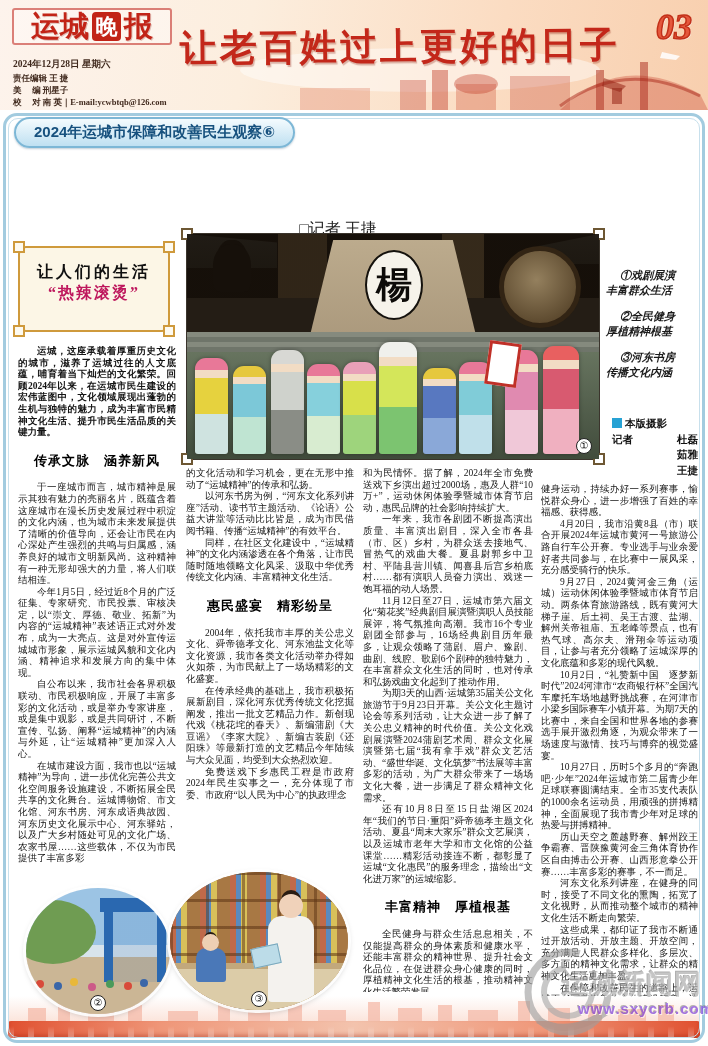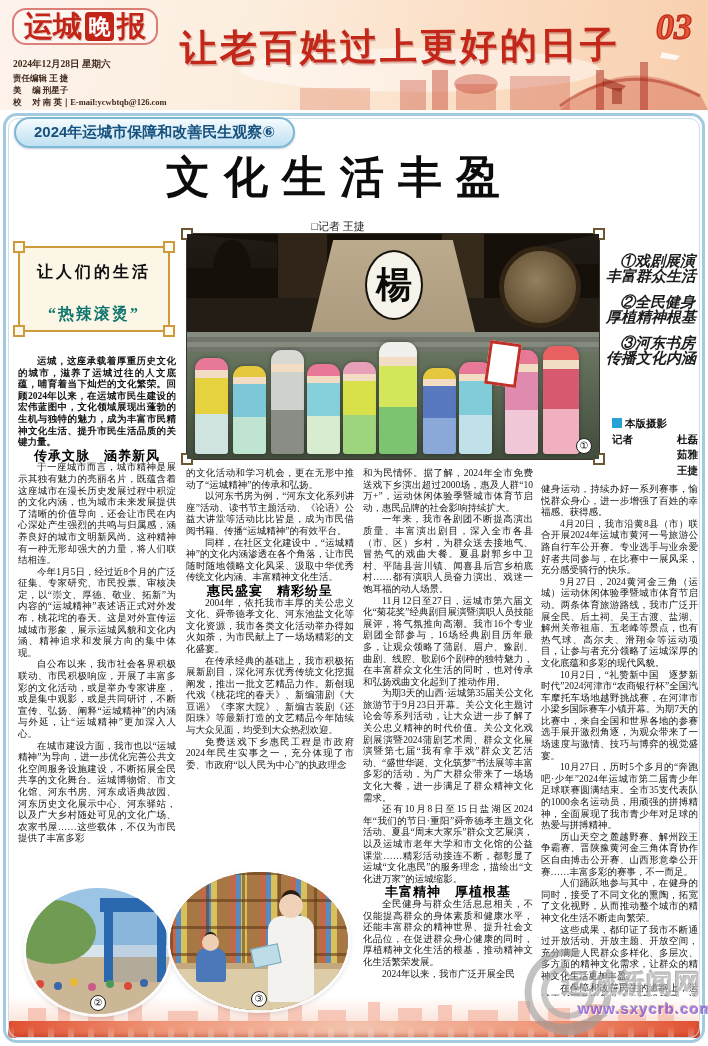--- a/index.html
+++ b/index.html
@@ -4,21 +4,21 @@
 <style>
   html,body{margin:0;padding:0;background:#e8e8e8;}
   .page{position:relative;width:708px;height:1046px;background:#fff;overflow:hidden;
         font-family:"Liberation Serif","DejaVu Serif",serif;}
 
   
   .masthead{position:absolute;left:0;top:0;width:708px;height:110px;
     background:linear-gradient(100deg,#fdf3ec 0%,#fceede 35%,#fbdcc2 70%,#f8cfae 100%);overflow:hidden;}
   .mast-art{position:absolute;left:0;bottom:0;width:708px;height:70px;}
   .logo{position:absolute;left:12px;top:8px;display:flex;align-items:center;gap:3px;
-        padding:2px 10px;border:2px solid rgba(190,30,20,.55);background:rgba(255,255,255,.35);border-radius:14px;}
+        padding:2px 17px;border:2px solid rgba(190,30,20,.55);background:rgba(255,255,255,.35);border-radius:3px;}
   .logo-char{font-size:29px;font-weight:900;color:#c22417;line-height:1;
              text-shadow:1px 1px 0 rgba(130,15,8,.25);}
   .logo-wan{width:29px;height:29px;background:#c22417;color:#fff;border-radius:4px;display:flex;
             align-items:center;justify-content:center;font-size:22px;font-weight:900;}
   .date-line{position:absolute;left:13px;top:58px;font-size:9.5px;font-weight:700;color:#40291d;}
   .staff{position:absolute;left:13px;top:72px;font-size:8.5px;font-weight:700;color:#40291d;line-height:12px;}
   .slogan{position:absolute;left:150px;top:22px;width:500px;text-align:center;
           font-size:37px;font-weight:900;color:#c3271a;letter-spacing:3px;
           text-shadow:1px 2px 1px rgba(140,25,10,.3);transform:rotate(-.5deg);}
   .page-num{position:absolute;right:16px;top:6px;font-size:36px;font-weight:900;font-style:italic;
@@ -32,44 +32,44 @@
 
   
   .badge{position:absolute;left:14px;top:117px;z-index:6;padding:4px 18px;border-radius:16px;
          background:linear-gradient(180deg,#f4fbfe,#bfe0f1);border:2px solid #7db7d6;
          font-family:"Liberation Sans","DejaVu Sans",sans-serif;
          font-size:15px;font-weight:700;color:#17517e;box-shadow:0 1px 2px rgba(0,60,100,.25);}
   .title{position:absolute;left:104px;top:148px;width:472px;margin:0;text-align:center;
          font-family:"Liberation Sans","DejaVu Sans",sans-serif;
          font-size:44px;font-weight:900;color:#0c0c0c;letter-spacing:14px;}
   .byline{position:absolute;left:258px;top:219px;width:160px;text-align:center;
-          font-size:11px;color:#222;border-bottom:1px solid #444;padding-bottom:3px;}
+          font-size:16px;color:#222;border-bottom:1px solid #444;padding-bottom:3px;}
 
   
   .quote-box{position:absolute;left:18px;top:246px;width:148px;height:82px;background:#fcf6e6;
              border:2px solid #cf9a3c;border-radius:8px;z-index:4;}
   .corner{position:absolute;width:8px;height:8px;background:#fdfaf0;border:2px solid #cf9a3c;}
   .quote-box .c-tl{left:-7px;top:-7px}.quote-box .c-tr{right:-7px;top:-7px}
   .quote-box .c-bl{left:-7px;bottom:-7px}.quote-box .c-br{right:-7px;bottom:-7px}
   .q1{margin-top:14px;text-align:center;font-size:16px;font-weight:900;color:#101010;letter-spacing:3px;
       font-family:"Liberation Sans","DejaVu Sans",sans-serif;}
-  .q2{margin-top:21px;text-align:center;font-size:16px;font-weight:900;color:#0f766e;letter-spacing:2px;}
+  .q2{margin-top:0;text-align:center;font-size:16px;font-weight:900;color:#be185d;letter-spacing:2px;}
 
   
   .col{position:absolute;overflow:hidden;font-size:9.5px;line-height:11.6px;color:#141414;
        text-align:justify;z-index:3;}
   .col1{left:18px;top:346px;width:158px;height:534px;}
   .col2{left:186px;top:468px;width:168px;height:402px;}
   .col3{left:363px;top:468px;width:170px;height:524px;}
   .col4{left:541px;top:484px;width:157px;height:512px;}
   .para{text-indent:2em;margin:0;}
   .para.cont{text-indent:0;}
-  .para.lead{font-weight:700;margin-top:10px;}
+  .para.lead{font-weight:700;}
   .sub-head{font-family:"Liberation Sans","DejaVu Sans",sans-serif;font-weight:900;font-size:13px;
-            text-align:center;margin:1px 0;letter-spacing:1px;color:#000;}
+            text-align:center;margin:16px 0;letter-spacing:1px;color:#000;}
 
   
   .main-photo{position:absolute;left:186px;top:233px;width:412px;height:225px;margin:0;z-index:4;
               background:#241d15;border:1px solid #3a342c;}
   .main-photo .corner{background:#fff;border-color:#6d5733;}
   .main-photo .c-tl{left:-6px;top:-6px}.main-photo .c-tr{right:-6px;top:-6px}
   .main-photo .c-bl{left:-6px;bottom:-6px}.main-photo .c-br{right:-6px;bottom:-6px}
   .ph{position:absolute;}
   .ph-mtn{left:0;top:0;width:90px;height:34px;background:linear-gradient(180deg,#aeb6ac,#7c8578);
           clip-path:polygon(0 0,100% 25%,100% 100%,0 100%);opacity:.8;}
@@ -100,22 +100,22 @@
   .perf:nth-of-type(7){left:236px;--hd:#e6c83e;--c1:#5878c0;--c2:#8aa8d8;height:86px;}
   .perf:nth-of-type(8){left:272px;--hd:#e87898;--c1:#80ccd8;--c2:#c0e0ea;height:92px;}
   .perf:nth-of-type(9){left:318px;--hd:#e87898;--c1:#e08ab0;--c2:#f0c8d8;height:104px;}
   .perf:nth-of-type(10){left:356px;--hd:#e86060;--c1:#d85a70;--c2:#f0b0c0;height:108px;width:36px;}
   .ph-flag{left:300px;top:108px;width:26px;height:38px;background:#fff;border:3px solid #c03028;
            transform:rotate(8deg);}
   .ph-label{position:absolute;right:7px;bottom:5px;width:14px;height:14px;border-radius:50%;
             background:#fff;border:1px solid #222;font-size:10px;line-height:14px;text-align:center;color:#111;}
 
   
-  .captions{position:absolute;left:606px;top:254px;width:94px;z-index:3;font-style:italic;
-            color:#1c1c1c;font-size:15px;line-height:15px;font-weight:700;}
+  .captions{position:absolute;left:606px;top:268px;width:94px;z-index:3;font-style:italic;
+            color:#1c1c1c;font-size:11px;line-height:15px;font-weight:700;}
   .cap.c1{padding-left:14px;}
   .cap.c2{padding-left:0;margin-bottom:11px;}
   .credit{position:absolute;left:612px;top:416px;width:86px;z-index:3;
           font-family:"Liberation Sans","DejaVu Sans",sans-serif;
           font-size:10.5px;font-weight:700;color:#111;line-height:15.5px;}
   .credit .sq{display:inline-block;width:10px;height:10px;background:#27a2d4;margin-right:3px;vertical-align:-1px;}
   .credit-line{display:flex;justify-content:space-between;}
   .credit-line.r{justify-content:flex-end;}
 
   
@@ -202,21 +202,20 @@
     </div>
     <div class="slogan">让老百姓过上更好的日子</div>
     <div class="page-num">03</div>
   </header>
 
   <div class="frame">
       <div class="frame-inner"></div>
     </div>
 
   <div class="badge">2024年运城市保障和改善民生观察⑥</div>
-  <h1 class="title">文化生活丰盈</h1>
   <div class="byline">□记者 王捷</div>
 
   <aside class="quote-box">
     <span class="corner c-tl"></span>
     <span class="corner c-tr"></span>
     <span class="corner c-bl"></span>
     <span class="corner c-br"></span>
     <div class="q1">让人们的生活</div>
     <div class="q2">“热辣滚烫”</div>
   </aside>
@@ -271,21 +270,21 @@
       </div>
     <div class="credit-line r">
         <span>王捷</span>
       </div>
   </aside>
 
   <section class="col col1">
       <div class="para lead">运城，这座承载着厚重历史文化的城市，滋养了运城过往的人文底蕴，哺育着当下灿烂的文化繁荣。回顾2024年以来，在运城市民生建设的宏伟蓝图中，文化领域展现出蓬勃的生机与独特的魅力，成为丰富市民精神文化生活、提升市民生活品质的关键力量。</div>
       <div class="sub-head">传承文脉　涵养新风</div>
       <div class="para">于一座城市而言，城市精神是展示其独有魅力的亮丽名片，既蕴含着这座城市在漫长历史发展过程中积淀的文化内涵，也为城市未来发展提供了清晰的价值导向，还会让市民在内心深处产生强烈的共鸣与归属感，涵养良好的城市文明新风尚。这种精神有一种无形却强大的力量，将人们联结相连。</div>
-      <div class="para">今年1月5日，经过近8个月的广泛征集、专家研究、市民投票、审核决定，以“崇文、厚德、敬业、拓新”为内容的“运城精神”表述语正式对外发布，桃花垞的春天。这是对外宣传运城城市形象，展示运城风貌和文化内涵、精神追求和发展方向的集中体现。</div>
+      <div class="para">今年1月5日，经过近8个月的广泛征集、专家研究、市民投票、审核决定，以“崇文、厚德、敬业、拓新”为内容的“运城精神”表述语正式对外发布，成为一大亮点。这是对外宣传运城城市形象，展示运城风貌和文化内涵、精神追求和发展方向的集中体现。</div>
       <div class="para">自公布以来，我市社会各界积极联动、市民积极响应，开展了丰富多彩的文化活动，或是举办专家讲座，或是集中观影，或是共同研讨，不断宣传、弘扬、阐释“运城精神”的内涵与外延，让“运城精神”更加深入人心。</div>
       <div class="para">在城市建设方面，我市也以“运城精神”为导向，进一步优化完善公共文化空间服务设施建设，不断拓展全民共享的文化舞台。运城博物馆、市文化馆、河东书房、河东成语典故园、河东历史文化展示中心、河东驿站，以及广大乡村随处可见的文化广场、农家书屋……这些载体，不仅为市民提供了丰富多彩</div>
     </section>
   <section class="col col2">
       <div class="para cont">的文化活动和学习机会，更在无形中推动了“运城精神”的传承和弘扬。</div>
       <div class="para">以河东书房为例，“河东文化系列讲座”活动、读书节主题活动、《论语》公益大讲堂等活动比比皆是，成为市民借阅书籍、传播“运城精神”的有效平台。</div>
       <div class="para">同样，在社区文化建设中，“运城精神”的文化内涵渗透在各个角落，让市民随时随地领略文化风采、汲取中华优秀传统文化内涵、丰富精神文化生活。</div>
       <div class="sub-head">惠民盛宴　精彩纷呈</div>
       <div class="para">2004年，依托我市丰厚的关公忠义文化、舜帝德孝文化、河东池盐文化等文化资源，我市各类文化活动举办得如火如荼，为市民献上了一场场精彩的文化盛宴。</div>
       <div class="para">在传承经典的基础上，我市积极拓展新剧目，深化河东优秀传统文化挖掘阐发，推出一批文艺精品力作。新创现代戏《桃花垞的春天》、新编蒲剧《大豆谣》《李家大院》、新编古装剧《还阳珠》等最新打造的文艺精品今年陆续与大众见面，均受到大众热烈欢迎。</div>
@@ -297,25 +296,25 @@
       <div class="para">11月12日至27日，运城市第六届文化“菊花奖”经典剧目展演暨演职人员技能展评，将气氛推向高潮。我市16个专业剧团全部参与，16场经典剧目历年最多，让观众领略了蒲剧、眉户、豫剧、曲剧、线腔、歌剧6个剧种的独特魅力，在丰富群众文化生活的同时，也对传承和弘扬戏曲文化起到了推动作用。</div>
       <div class="para">为期3天的山西·运城第35届关公文化旅游节于9月23日开幕。关公文化主题讨论会等系列活动，让大众进一步了解了关公忠义精神的时代价值。关公文化戏剧展演暨2024蒲剧艺术周、群众文化展演暨第七届“我有拿手戏”群众文艺活动、“盛世华诞、文化筑梦”书法展等丰富多彩的活动，为广大群众带来了一场场文化大餐，进一步满足了群众精神文化需求。</div>
       <div class="para">还有10月8日至15日盐湖区2024年“我们的节日·重阳”舜帝德孝主题文化活动、夏县“周末大家乐”群众文艺展演，以及运城市老年大学和市文化馆的公益课堂……精彩活动接连不断，都彰显了运城“文化惠民”的服务理念，描绘出“文化进万家”的运城缩影。</div>
       <div class="sub-head">丰富精神　厚植根基</div>
       <div class="para">全民健身与群众生活息息相关，不仅能提高群众的身体素质和健康水平，还能丰富群众的精神世界、提升社会文化品位，在促进群众身心健康的同时，厚植精神文化生活的根基，推动精神文化生活繁荣发展。</div>
       <div class="para">2024年以来，我市广泛开展全民</div>
     </section>
   <section class="col col4">
       <div class="para cont">健身运动，持续办好一系列赛事，愉悦群众身心，进一步增强了百姓的幸福感、获得感。</div>
       <div class="para">4月20日，我市沿黄8县（市）联合开展2024年运城市黄河一号旅游公路自行车公开赛。专业选手与业余爱好者共同参与，在比赛中一展风采，充分感受骑行的快乐。</div>
-      <div class="para">9月27日，2024黄河金三角（运城）运动休闲体验季暨城市体育节启动。两条体育旅游路线，我市广泛开展全民、后土祠、吴王古渡、盐湖、解州关帝祖庙、五老峰等景点，也有热气球、高尔夫、滑翔伞等运动项目，让参与者充分领略了运城深厚的文化底蕴和多彩的现代风貌。</div>
+      <div class="para">9月27日，2024黄河金三角（运城）运动休闲体验季暨城市体育节启动。两条体育旅游路线，既有黄河大梯子崖、后土祠、吴王古渡、盐湖、解州关帝祖庙、五老峰等景点，也有热气球、高尔夫、滑翔伞等运动项目，让参与者充分领略了运城深厚的文化底蕴和多彩的现代风貌。</div>
       <div class="para">10月2日，“礼赞新中国　逐梦新时代”2024河津市“农商银行杯”全国汽车摩托车场地越野挑战赛，在河津市小梁乡国际赛车小镇开幕。为期7天的比赛中，来自全国和世界各地的参赛选手展开激烈角逐，为观众带来了一场速度与激情、技巧与博弈的视觉盛宴。</div>
       <div class="para">10月27日，历时5个多月的“奔跑吧·少年”2024年运城市第二届青少年足球联赛圆满结束。全市35支代表队的1000余名运动员，用顽强的拼搏精神，全面展现了我市青少年对足球的热爱与拼搏精神。</div>
       <div class="para">历山天空之麓越野赛、解州跤王争霸赛、晋陕豫黄河金三角体育协作区自由搏击公开赛、山西形意拳公开赛……丰富多彩的赛事，不一而足。</div>
-      <div class="para">人们踊跃地参与其中，在健身的同时，接受了不同文化的熏陶，拓宽了文化视野，从而推动整个城市的精神文化生活不断走向繁荣。</div>
+      <div class="para">河东文化系列讲座，在健身的同时，接受了不同文化的熏陶，拓宽了文化视野，从而推动整个城市的精神文化生活不断走向繁荣。</div>
       <div class="para">这些成果，都印证了我市不断通过开放活动、开放主题、开放空间，充分满足人民群众多样化、多层次、多方面的精神文化需求，让群众的精神文化生活更加丰盈。</div>
       <div class="para">在保障和改善民生的道路上，运城正书写着崭新的文化建设篇章，让文化的阳光洒遍河东大地，不断向着文化强市的目标奋力迈进。</div>
     </section>
 
   <figure class="oval oval2">
     <div class="ov ov-hill"></div>
     <div class="ov ov-gate"></div>
     <div class="ov ov-riders"></div>
     <span class="oval-label">②</span>
   </figure>

